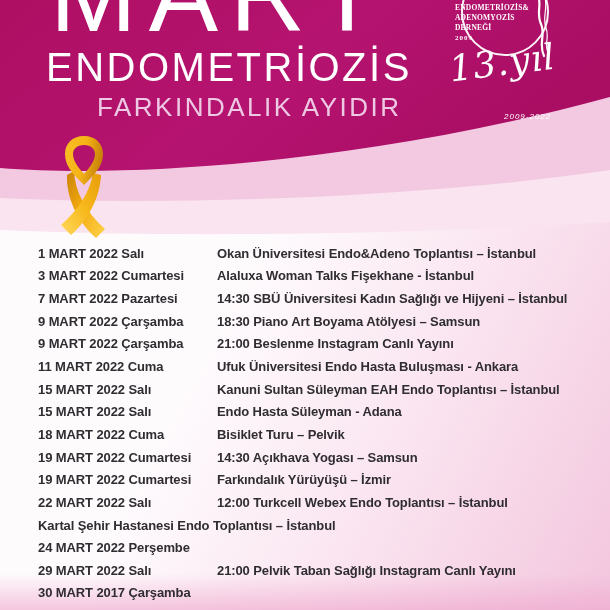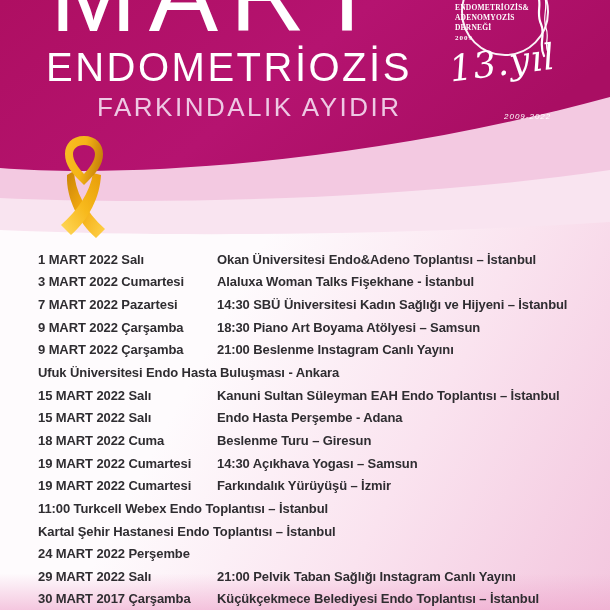--- a/index.html
+++ b/index.html
@@ -47,21 +47,21 @@
     font-size:36px;transform:rotate(-7deg);letter-spacing:1px;
   }
   .logo-range{
     position:absolute;left:504px;top:80px;
     color:#ffffff;font-size:8px;letter-spacing:1px;font-style:italic;margin-top:32px;
   }
   
   .ribbon{position:absolute;left:57px;top:135px;width:54px;height:104px;}
   
   .events{
-    position:absolute;left:38px;top:248px;width:552px;
+    position:absolute;left:38px;top:242px;width:552px;
   }
   .event-row{
     display:flex;height:22.65px;align-items:center;
     color:#2f2d31;font-size:13px;font-weight:700;letter-spacing:-0.1px;
   }
   .event-date{width:179px;flex:0 0 179px;}
   .event-desc{flex:1;}
 </style>
 </head>
 <body>
@@ -141,54 +141,55 @@
       </div>
     <div class="event-row">
         <div class="event-date">9 MART 2022 Çarşamba</div>
         <div class="event-desc">18:30 Piano Art Boyama Atölyesi – Samsun</div>
       </div>
     <div class="event-row">
         <div class="event-date">9 MART 2022 Çarşamba</div>
         <div class="event-desc">21:00 Beslenme Instagram Canlı Yayını</div>
       </div>
     <div class="event-row">
+        <div class="event-date">11 MART 2022 Cuma</div>
         <div class="event-desc">Ufuk Üniversitesi Endo Hasta Buluşması - Ankara</div>
       </div>
     <div class="event-row">
         <div class="event-date">15 MART 2022 Salı</div>
         <div class="event-desc">Kanuni Sultan Süleyman EAH Endo Toplantısı – İstanbul</div>
       </div>
     <div class="event-row">
         <div class="event-date">15 MART 2022 Salı</div>
-        <div class="event-desc">Endo Hasta Perşembe - Adana</div>
+        <div class="event-desc">Endo Hasta Süleyman - Adana</div>
       </div>
     <div class="event-row">
         <div class="event-date">18 MART 2022 Cuma</div>
-        <div class="event-desc">Beslenme Turu – Giresun</div>
+        <div class="event-desc">Bisiklet Turu – Pelvik</div>
       </div>
     <div class="event-row">
         <div class="event-date">19 MART 2022 Cumartesi</div>
         <div class="event-desc">14:30 Açıkhava Yogası – Samsun</div>
       </div>
     <div class="event-row">
         <div class="event-date">19 MART 2022 Cumartesi</div>
         <div class="event-desc">Farkındalık Yürüyüşü – İzmir</div>
       </div>
     <div class="event-row">
-        <div class="event-desc">11:00 Turkcell Webex Endo Toplantısı – İstanbul</div>
+        <div class="event-date">22 MART 2022 Salı</div>
+        <div class="event-desc">12:00 Turkcell Webex Endo Toplantısı – İstanbul</div>
       </div>
     <div class="event-row">
         <div class="event-desc">Kartal Şehir Hastanesi Endo Toplantısı – İstanbul</div>
       </div>
     <div class="event-row">
         <div class="event-date">24 MART 2022 Perşembe</div>
       </div>
     <div class="event-row">
         <div class="event-date">29 MART 2022 Salı</div>
         <div class="event-desc">21:00 Pelvik Taban Sağlığı Instagram Canlı Yayını</div>
       </div>
     <div class="event-row">
         <div class="event-date">30 MART 2017 Çarşamba</div>
-        <div class="event-desc">Küçükçekmece Belediyesi Endo Toplantısı – İstanbul</div>
       </div>
   </div>
 
 </div>
 
 </body></html>

